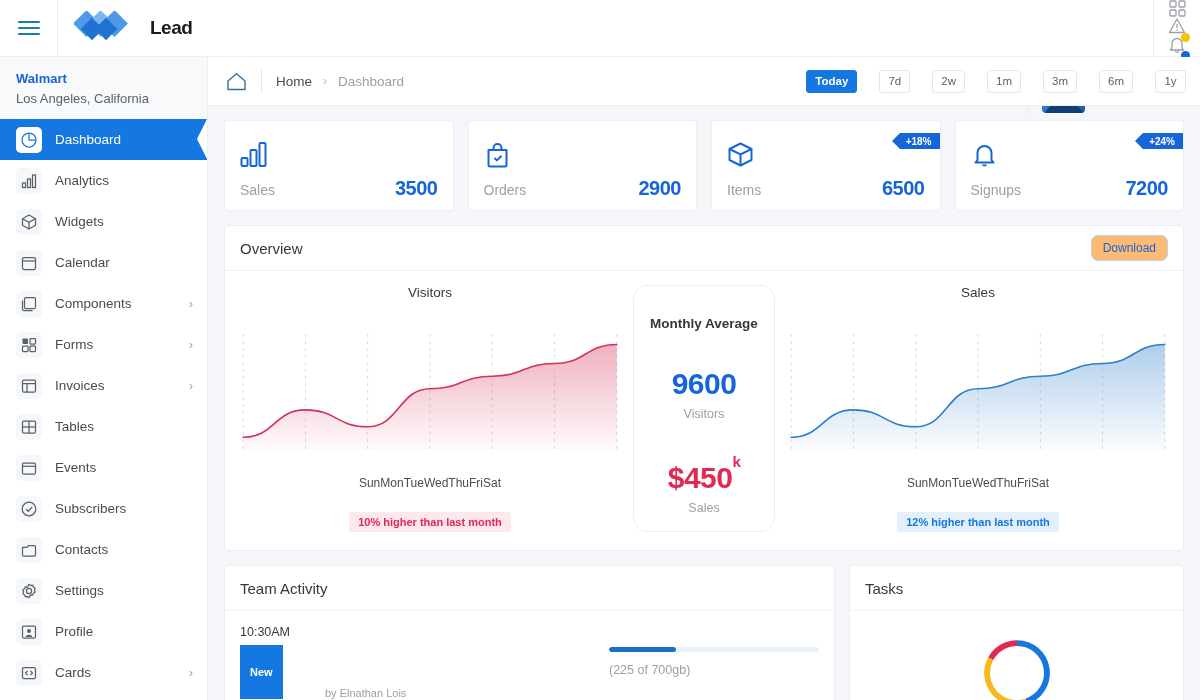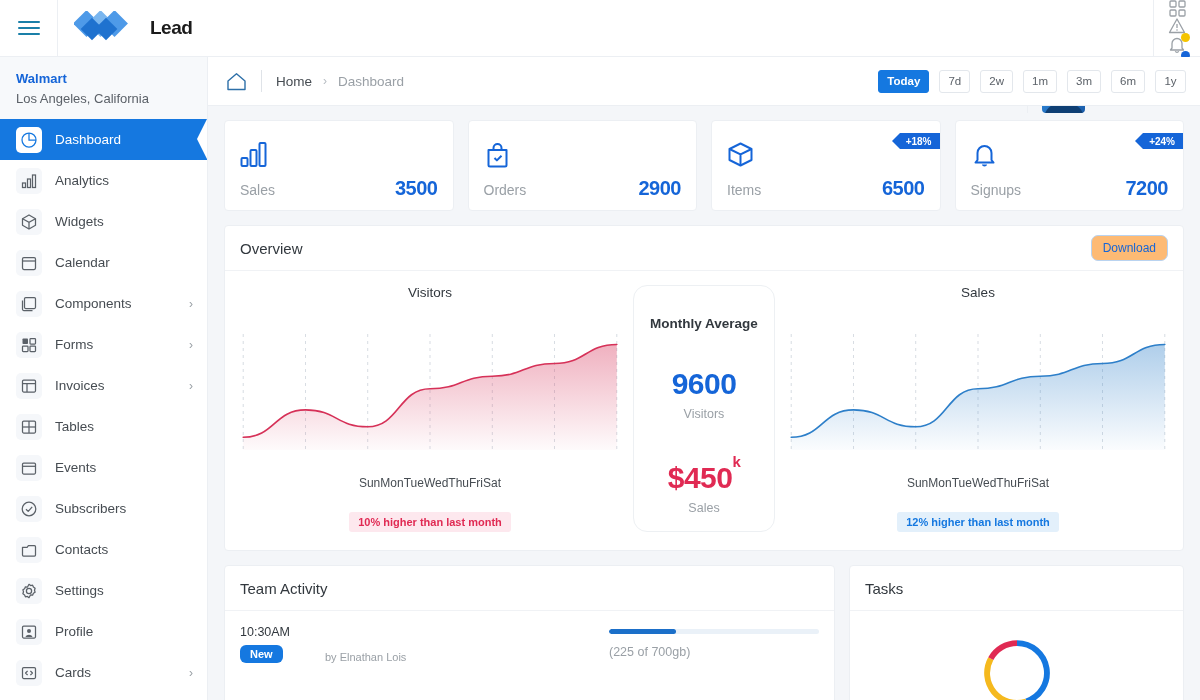--- a/index.html
+++ b/index.html
@@ -93,21 +93,21 @@
   
   .main { position: absolute; top: 57px; left: 208px; width: 992px; height: 643px; overflow: hidden; }
   .crumbbar {
     height: 49px; background: #fff; display: flex; align-items: center;
     padding: 0 14px 0 18px; border-bottom: 1px solid #eceff3;
   }
   .crumb-sep-line { width: 1px; height: 22px; background: #dfe3e8; margin: 0 14px; }
   .crumb { font-size: 13.5px; color: #464c52; cursor: pointer; }
   .crumb.muted { color: #9aa0a6; }
   .crumb-arrow { margin: 0 11px; color: #b6bcc2; font-size: 12px; }
-  .ranges { margin-left: auto; display: flex; gap: 10px; }
+  .ranges { margin-left: auto; display: flex; gap: 22px; }
   .range {
     min-width: 31px; height: 23px; border: 1px solid #e3e7ec; border-radius: 3px;
     background: #fff; font-size: 11.5px; color: #5b6168; display: flex;
     align-items: center; justify-content: center; padding: 0 8px; cursor: pointer;
   }
   .range.active { background: #1578e0; border-color: #1578e0; color: #fff; font-weight: bold; }
 
   .content { padding: 14px 16px 0 16px; }
 
   .stats { display: flex; gap: 14px; margin-bottom: 14px; }
@@ -169,21 +169,21 @@
   .avg-big sup { font-size: 15px; top: -0.7em; position: relative; }
 
   .bottom { display: flex; gap: 14px; margin-top: 14px; }
   .team { flex: 1; }
   .tasks { width: 335px; flex: none; }
   .act-row { display: flex; padding: 14px 15px 14px 15px; align-items: flex-end; }
   .act-time { width: 62px; flex: none; }
   .act-time .t { font-size: 12.5px; color: #32383e; }
   .act-badge {
     display: inline-block; margin-top: 6px; background: #1578e0; color: #fff;
-    font-size: 11px; font-weight: bold; padding: 3px 10px; border-radius: 6px;
+    font-size: 11px; font-weight: bold; padding: 21px 10px; border-radius: 0;
   }
   .act-divider { width: 1px; background: #e9edf1; margin: 0 16px 0 6px; }
   .act-main { flex: 1; }
   .act-title { font-size: 13.5px; color: #32383e; }
   .act-by { font-size: 11px; color: #9aa0a6; margin-top: 11px; }
   .act-prog { width: 210px; flex: none; align-self: center; }
   .bar { height: 5px; border-radius: 3px; background: #eaf1f8; overflow: hidden; }
   .bar span { display: block; height: 5px; background: #1b6fc9; border-radius: 3px; }
   .act-prog-lbl { font-size: 12.5px; color: #9aa0a6; margin-top: 11px; }
 

